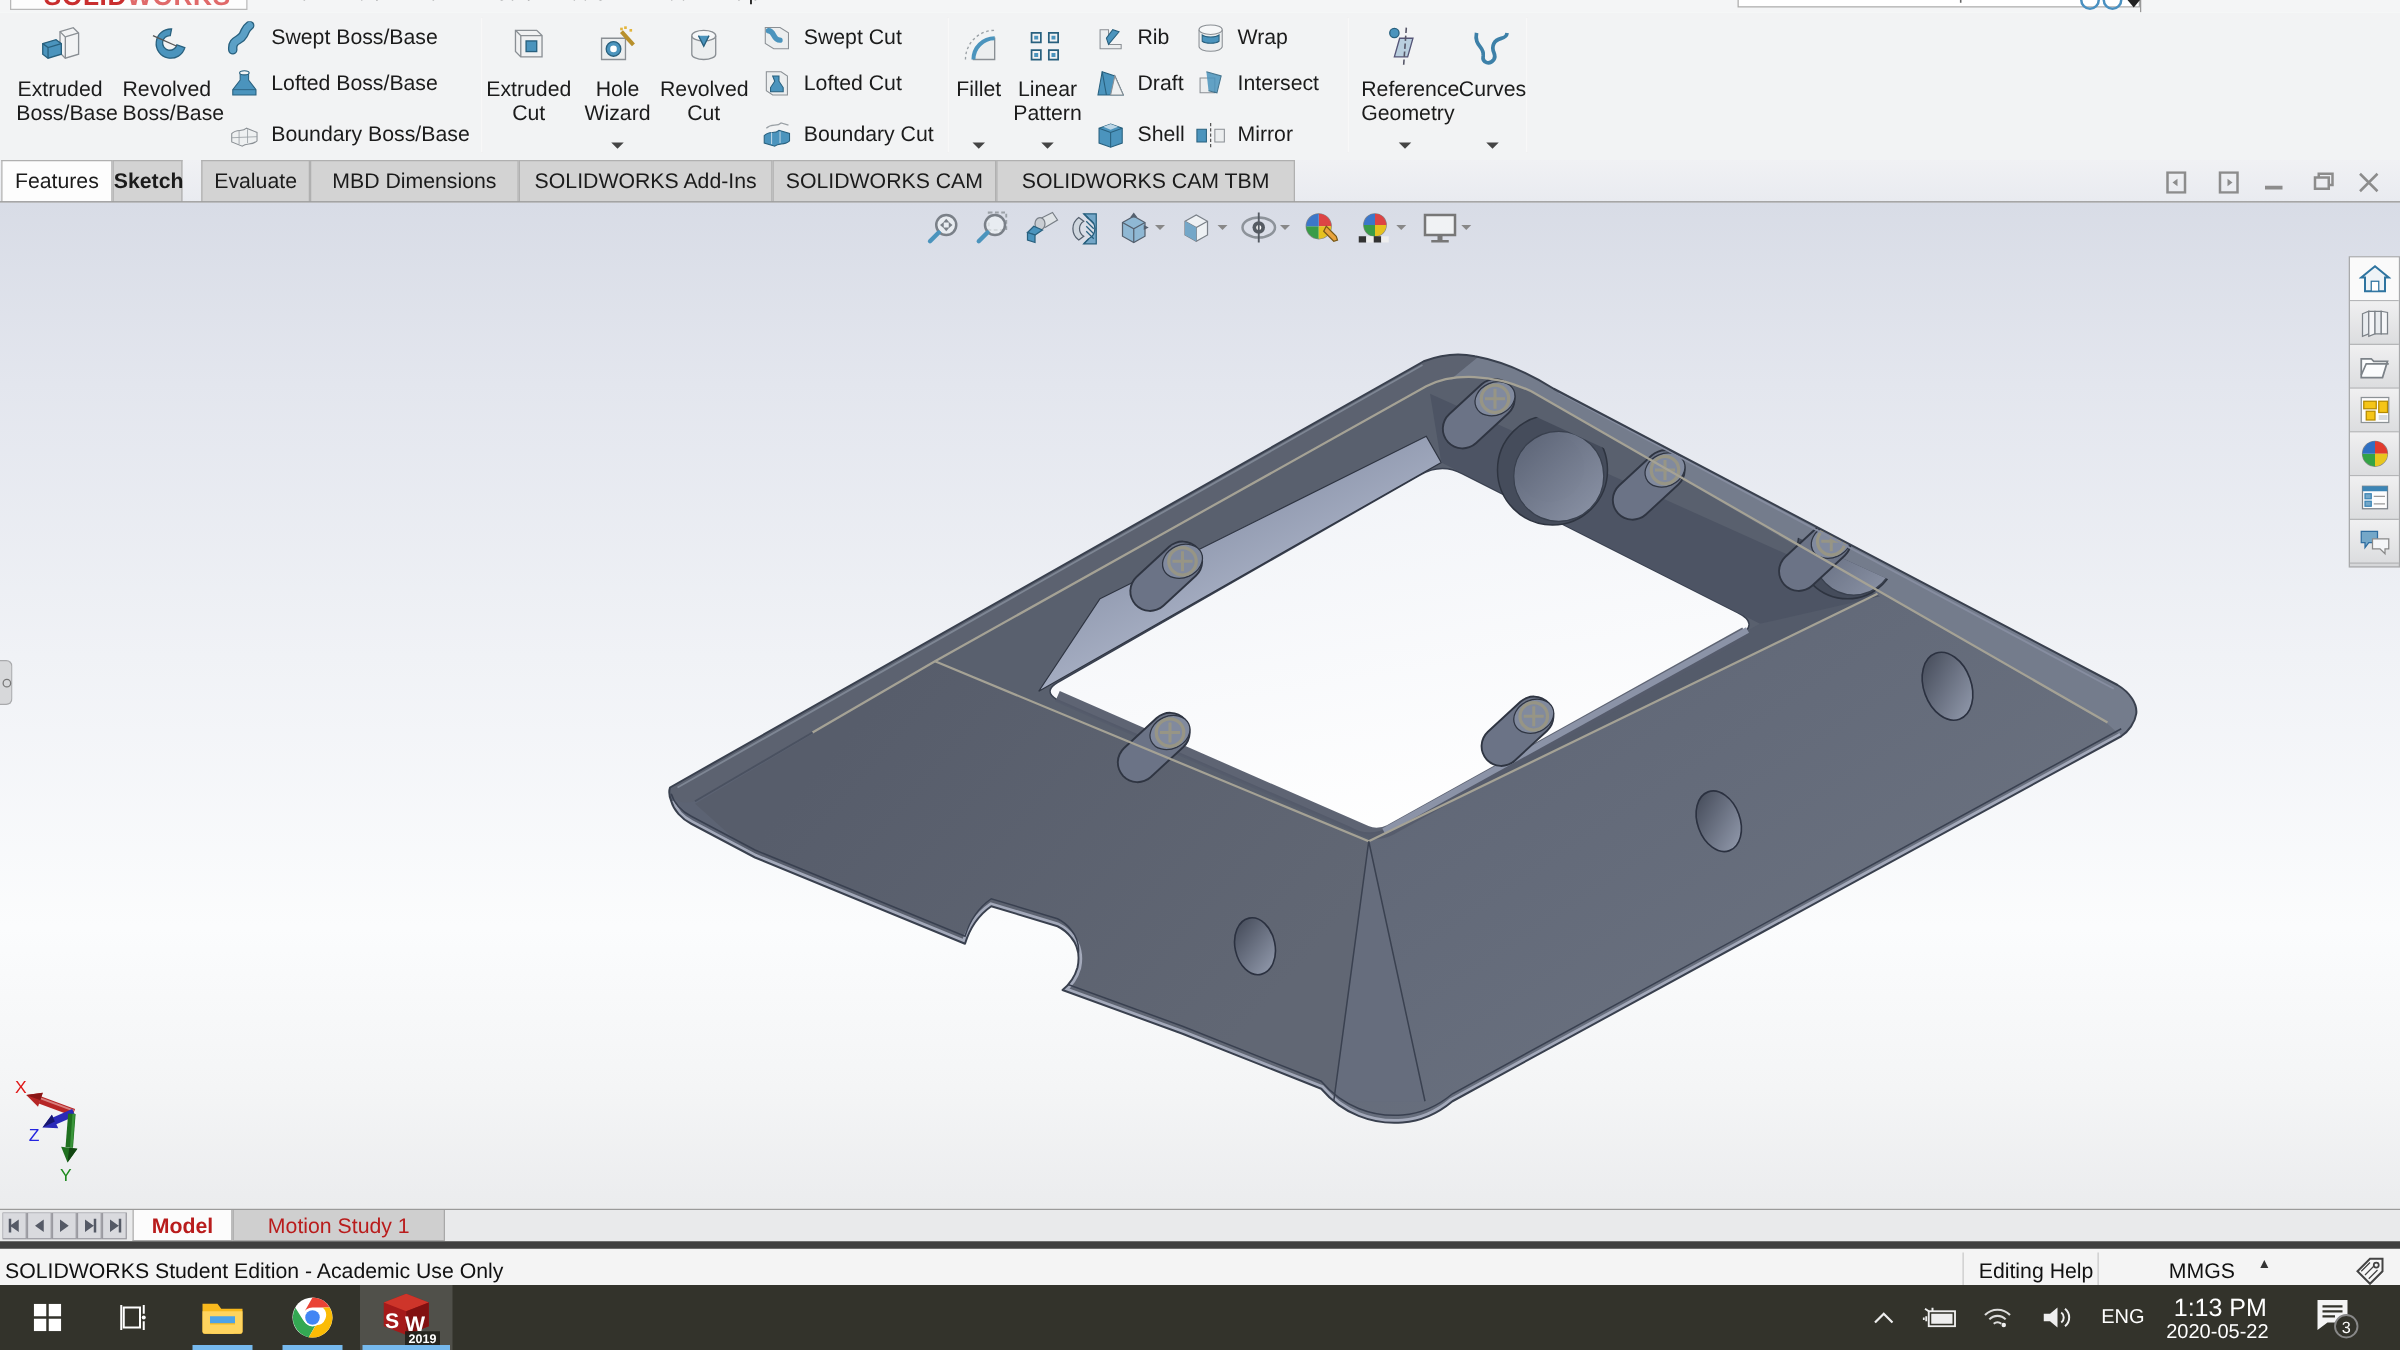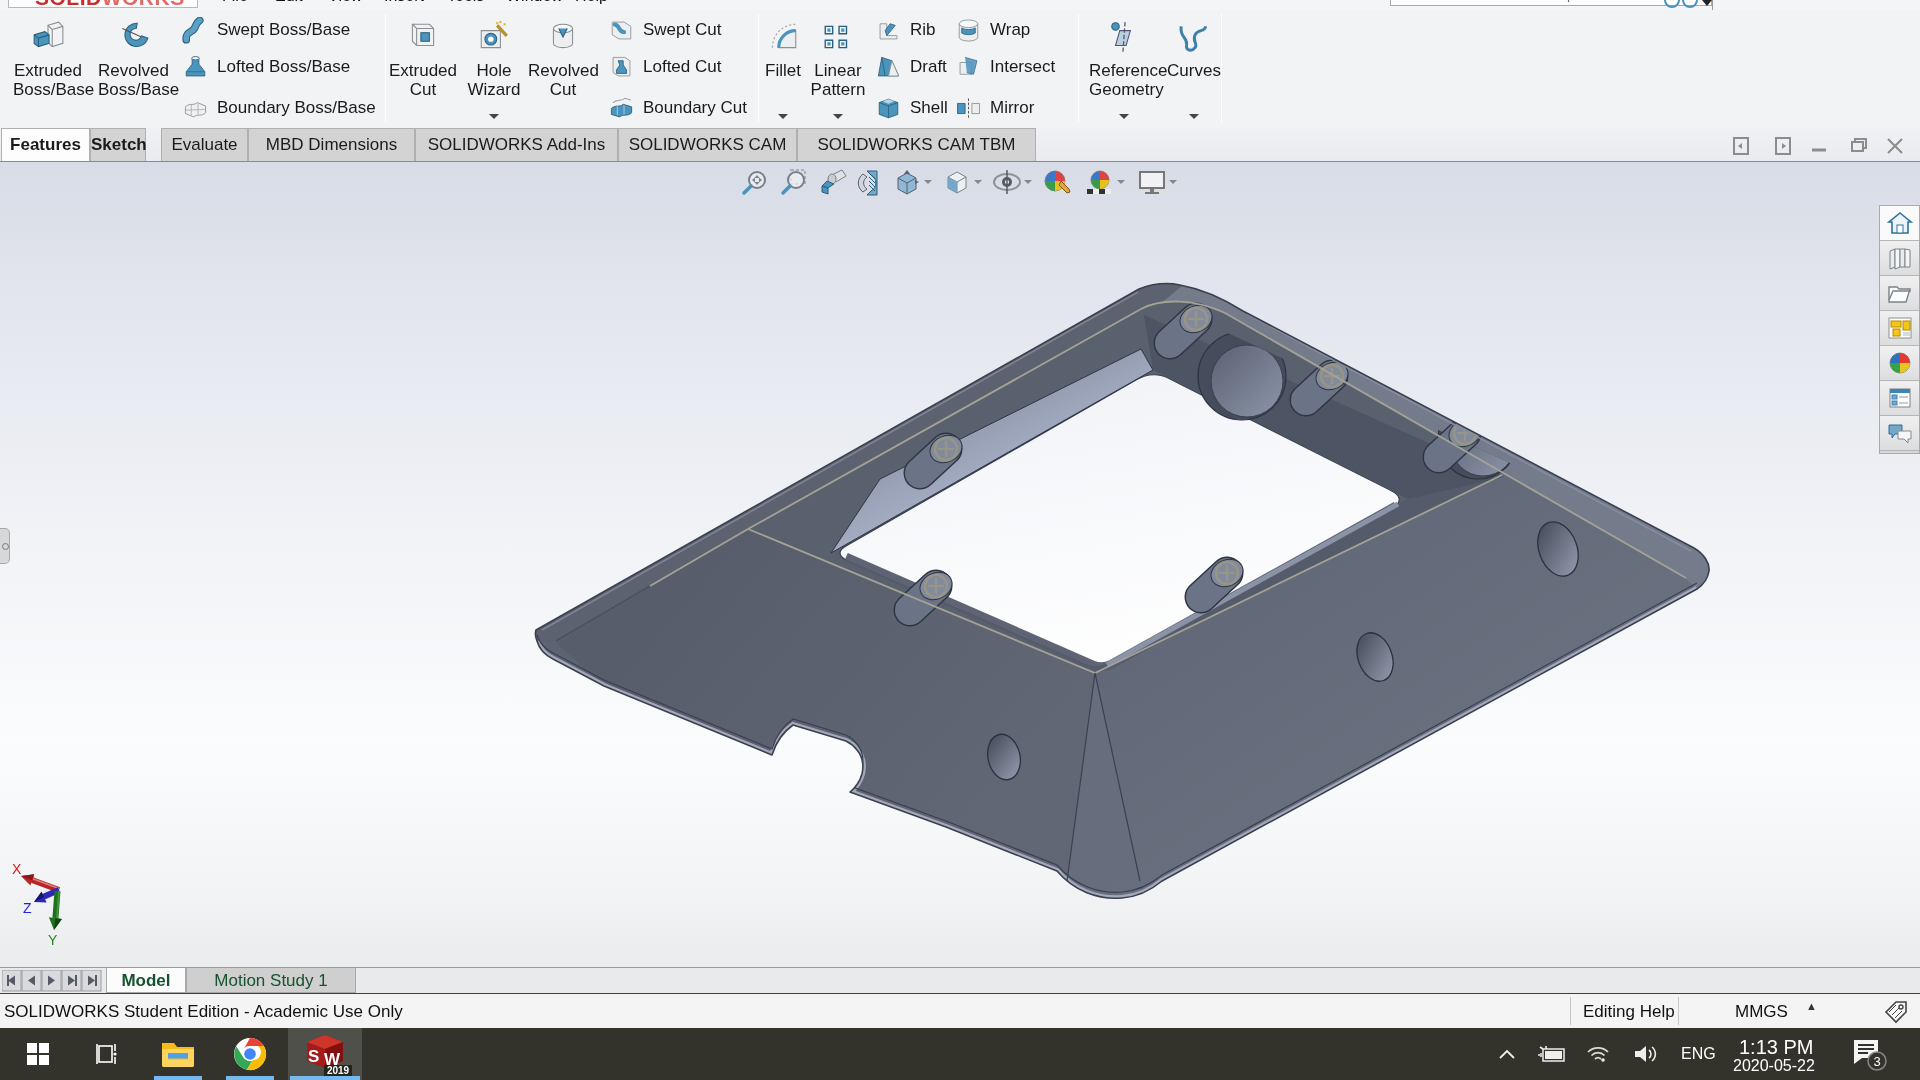--- a/index.html
+++ b/index.html
@@ -24,40 +24,40 @@
 .smallrow svg { position:absolute; left:0; top:1px; width:27px; height:27px; }
 .slabel { position:absolute; left:35px; top:4px; font-size:17px; color:#1b1b1b; white-space:nowrap; }
 .drop { position:absolute; width:0; height:0; border-left:5px solid transparent; border-right:5px solid transparent; border-top:5px solid #444; }
 #instant3d { position:absolute; left:1228px; top:1px; width:84px; height:113px; background:#c3c4c5; border:1px solid #7f8081; text-align:center; }
 #instant3d svg { width:42px; height:38px; margin-top:12px; }
 #instant3d div { font-size:16px; color:#1b1b1b; margin-top:2px; }
 
 
 #tabrow { position:absolute; left:0; top:128px; width:1920px; height:33px; background:linear-gradient(#f0f1f4,#e9ebf0); }
 .ctab { position:absolute; top:0; height:33px; background:#d3d3d3; border:1px solid #b0b0b0; border-bottom:none; font-size:17px; color:#1b1b1b; text-align:center; line-height:31px; }
-.ctab.active { background:#fdfdfd; font-weight:bold; }
+.ctab.active { background:#fdfdfd; font-weight:normal; }
 .winctl { position:absolute; top:9px; height:18px; }
 
 
 #viewport { position:absolute; left:0; top:161px; width:1920px; height:806px; background:linear-gradient(180deg,#d8dce6 0%,#e3e6ee 18%,#f0f2f6 45%,#fbfcfd 72%,#f4f5f6 88%,#ebecee 100%); border-top:1px solid #8a8a8a; overflow:hidden; }
 #headsup { position:absolute; left:730px; top:6px; width:470px; height:34px; }
 #taskpane { position:absolute; right:0; top:43px; width:41px; height:249px; background:#d6d7d9; border:1px solid #a9aaac; }
 .tpbtn { width:39px; height:35px; border-bottom:1px solid #b5b6b8; background:linear-gradient(#f0f0f1,#dcdddf); display:flex; align-items:center; justify-content:center; }
 .tpbtn:first-child { background:#fafafa; }
 #lefttab { position:absolute; left:0; top:366px; width:10px; height:36px; background:#d7d8da; border:1px solid #a9aaac; border-left:none; border-radius:0 5px 5px 0; }
 #lefttab:after { content:""; position:absolute; left:2px; top:14px; width:5px; height:5px; border:1px solid #777; border-radius:50%; }
 
 
 #modeltabs { position:absolute; left:0; top:967px; width:1920px; height:26px; background:#e9eaeb; border-top:1px solid #9a9a9a; }
 .navbtns { position:absolute; left:2px; top:2px; }
-.mtab { position:absolute; top:0px; height:25px; font-size:17px; color:#14532d; text-align:center; line-height:25px; border:1px solid #a8a8a8; border-top:none; background:#cfcfcf; }
+.mtab { position:absolute; top:0px; height:25px; font-size:17px; color:#b91c1c; text-align:center; line-height:25px; border:1px solid #a8a8a8; border-top:none; background:#cfcfcf; }
 .mtab.active { background:#fcfcfc; font-weight:bold; border-top:none; }
 
 
-#statusbar { position:absolute; left:0; top:993px; width:1920px; height:35px; background:#f4f4f4; border-top:1px solid #404040; font-size:17px; color:#111; }
+#statusbar { position:absolute; left:0; top:993px; width:1920px; height:35px; background:#f4f4f4; border-top:6px solid #404040; font-size:17px; color:#111; }
 
 
 #taskbar { position:absolute; left:0; top:1028px; width:1920px; height:52px; background:#33332b; }
 .tbicon { position:absolute; top:0; height:52px; display:flex; align-items:center; justify-content:center; }
 .underline { position:absolute; top:48px; height:4px; background:#76b9ed; }
 #swtile { position:absolute; left:288px; top:0; width:74px; height:52px; background:#50504a; }
 #traytxt { position:absolute; color:#fff; font-size:15px; }
 </style>
 </head>
 <body>

